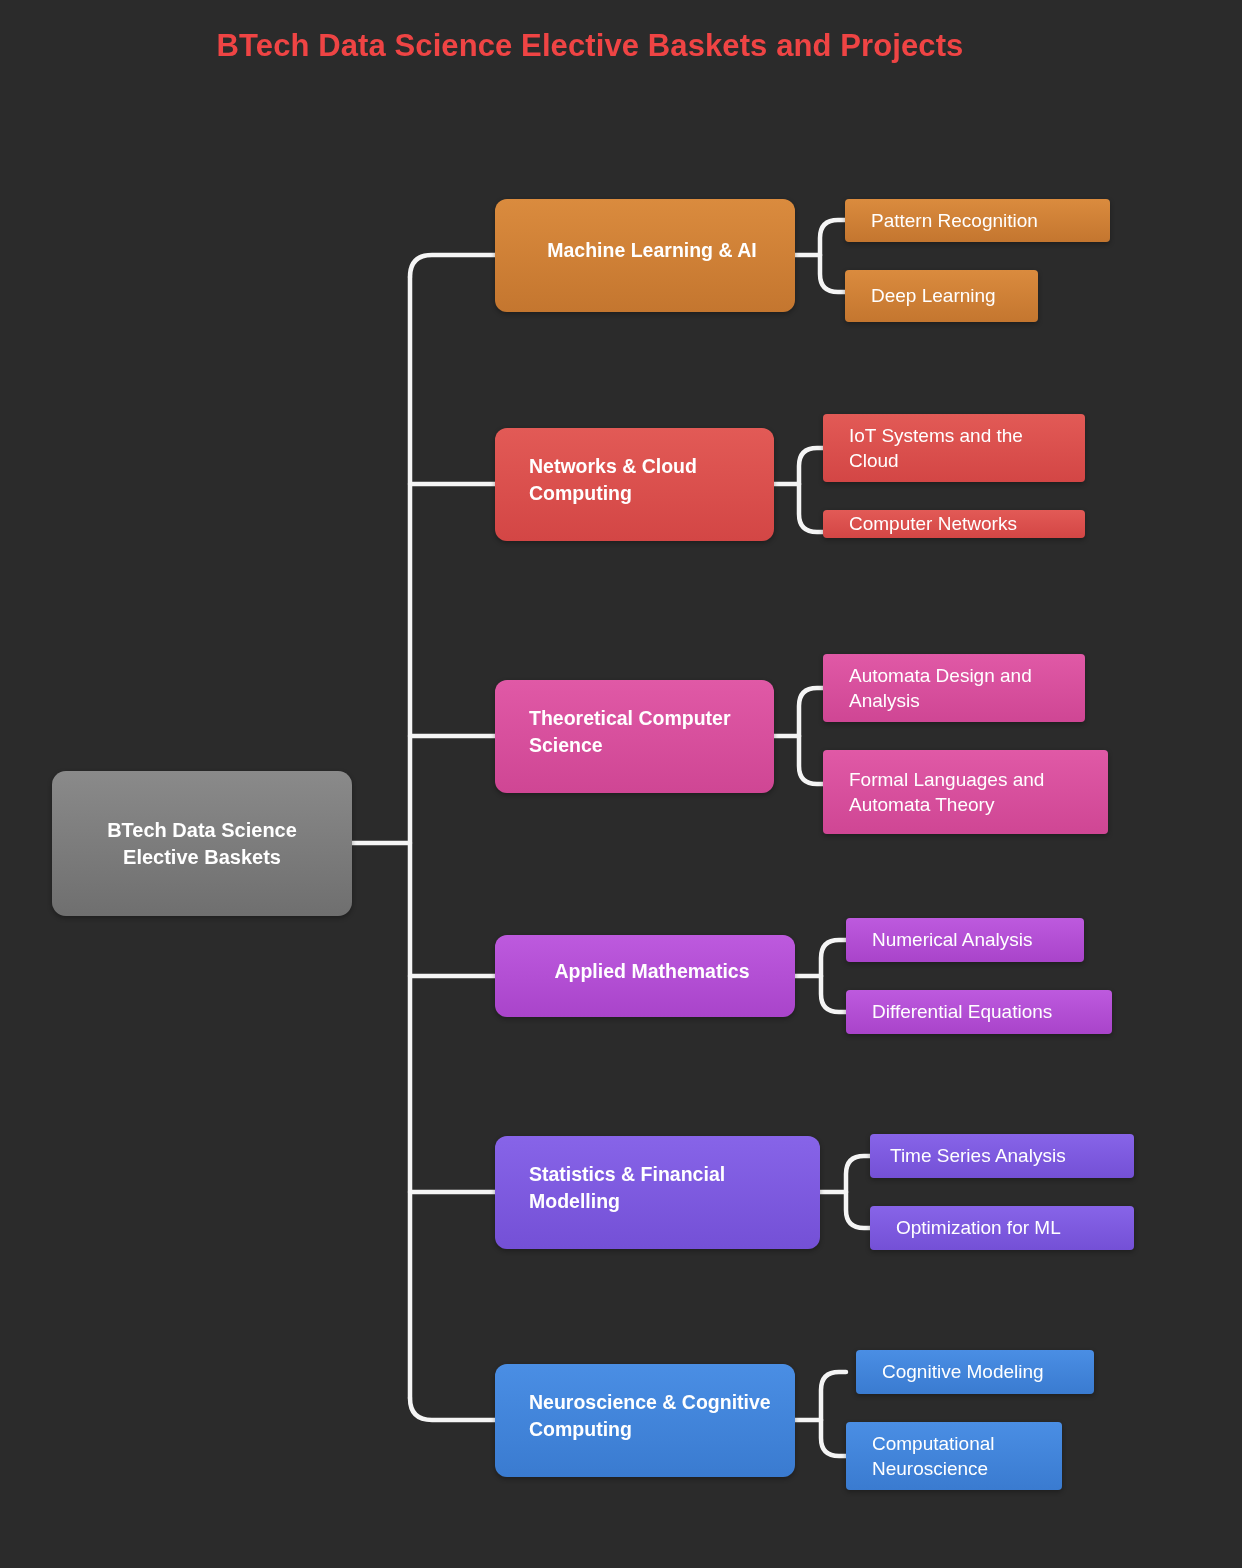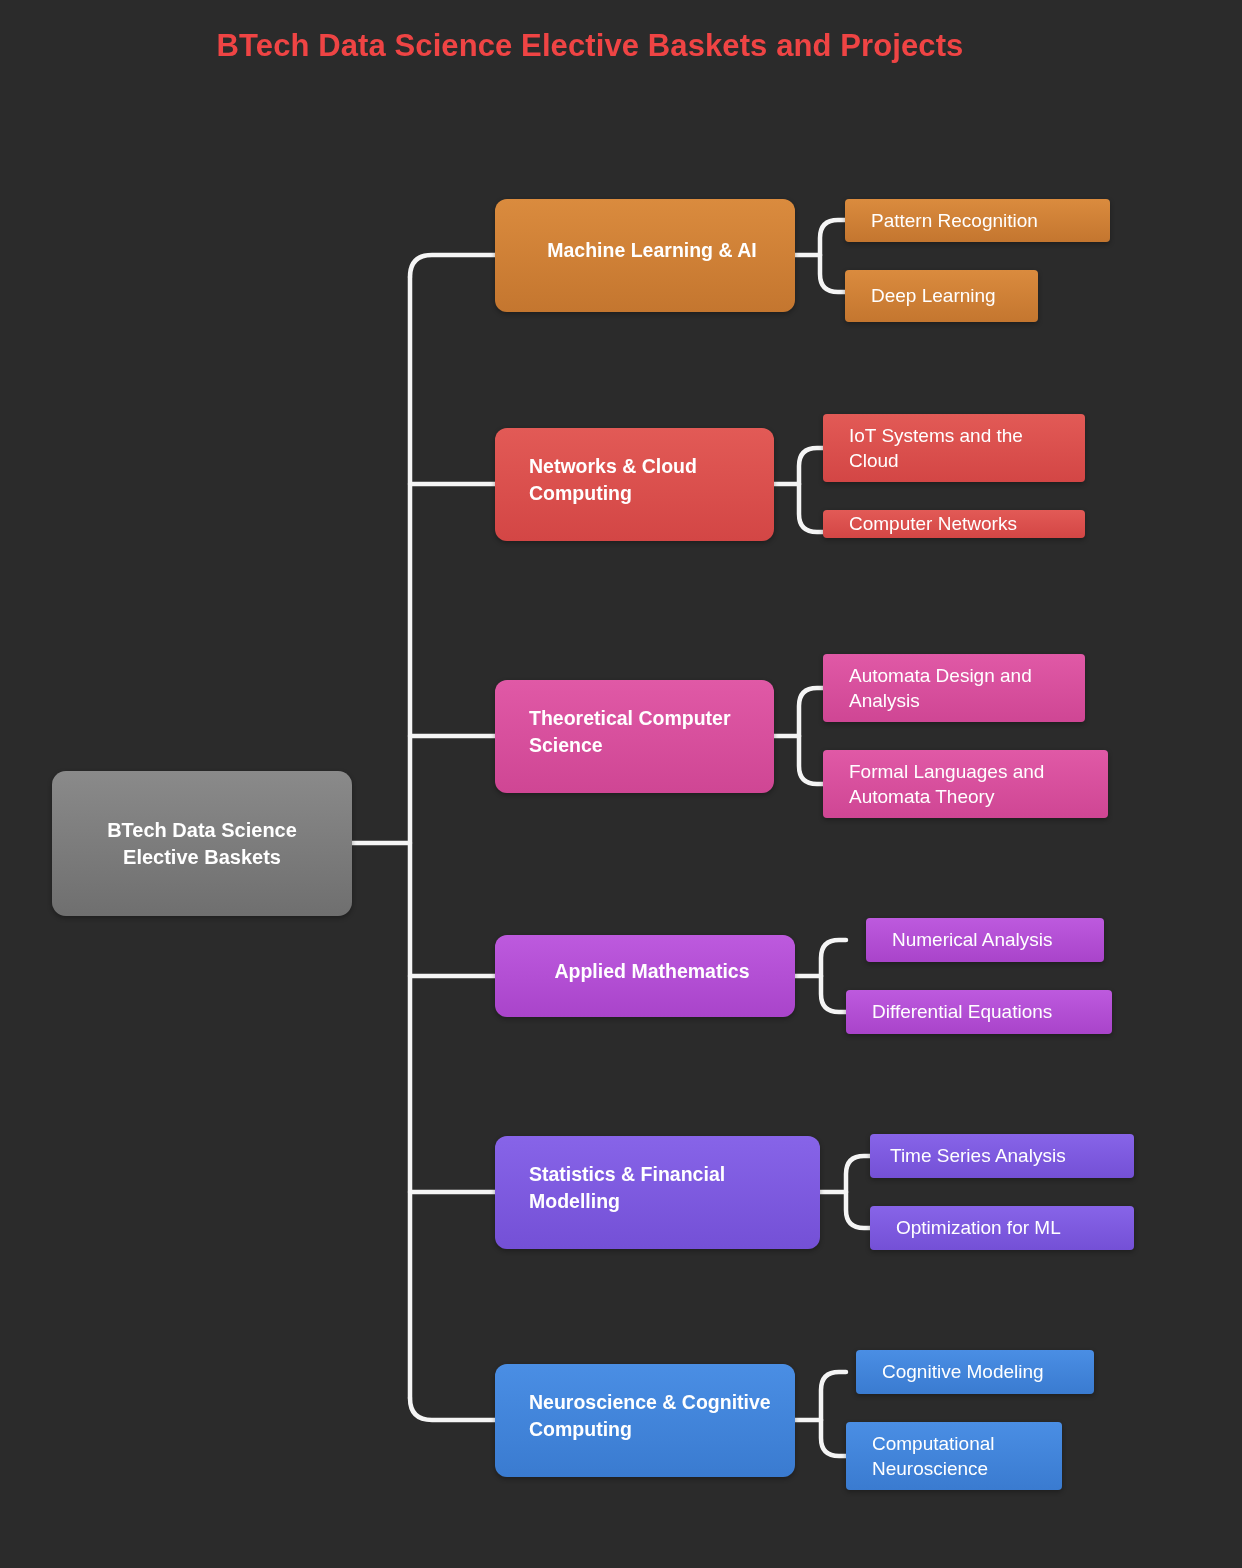--- a/index.html
+++ b/index.html
@@ -133,28 +133,28 @@
   <div class="node node-leaf" style="left: 823px; top: 510px; width: 262px; height: 28px; background: linear-gradient(rgb(226, 90, 86) 0%, rgb(211, 70, 69) 100%);">
     <span class="node-label">Computer Networks</span>
   </div>
 
   <div class="node node-branch" style="left: 495px; top: 680px; width: 279px; height: 113px; background: linear-gradient(rgb(224, 89, 166) 0%, rgb(207, 70, 148) 100%);">
     <span class="node-label">Theoretical Computer Science</span>
   </div>
   <div class="node node-leaf" style="left: 823px; top: 654px; width: 262px; height: 68px; background: linear-gradient(rgb(224, 89, 166) 0%, rgb(207, 70, 148) 100%);">
     <span class="node-label">Automata Design and Analysis</span>
   </div>
-  <div class="node node-leaf" style="left: 823px; top: 750px; width: 285px; height: 68px; background: linear-gradient(rgb(224, 89, 166) 0%, rgb(207, 70, 148) 100%); align-items: center;">
+  <div class="node node-leaf" style="left: 823px; top: 750px; width: 285px; height: 84px; background: linear-gradient(rgb(224, 89, 166) 0%, rgb(207, 70, 148) 100%); align-items: center;">
     <span class="node-label">Formal Languages and Automata Theory</span>
   </div>
 
   <div class="node node-branch" style="left: 495px; top: 935px; width: 300px; height: 82px; background: linear-gradient(rgb(189, 90, 222) 0%, rgb(169, 68, 202) 100%);">
     <span class="node-label">Applied Mathematics</span>
   </div>
-  <div class="node node-leaf" style="left: 846px; top: 918px; width: 238px; height: 44px; background: linear-gradient(rgb(189, 90, 222) 0%, rgb(169, 68, 202) 100%); margin-left: 20px;">
+  <div class="node node-leaf" style="left: 846px; top: 918px; width: 238px; height: 44px; background: linear-gradient(rgb(189, 90, 222) 0%, rgb(169, 68, 202) 100%);">
     <span class="node-label">Numerical Analysis</span>
   </div>
   <div class="node node-leaf" style="left: 846px; top: 990px; width: 266px; height: 44px; background: linear-gradient(rgb(189, 90, 222) 0%, rgb(169, 68, 202) 100%);">
     <span class="node-label">Differential Equations</span>
   </div>
 
   <div class="node node-branch" style="left: 495px; top: 1136px; width: 325px; height: 113px; background: linear-gradient(rgb(135, 100, 232) 0%, rgb(116, 80, 214) 100%);">
     <span class="node-label">Statistics &amp; Financial Modelling</span>
   </div>
   <div class="node node-leaf" style="left: 870px; top: 1134px; width: 264px; height: 44px; background: linear-gradient(rgb(135, 100, 232) 0%, rgb(116, 80, 214) 100%); padding-left: 20px;">

